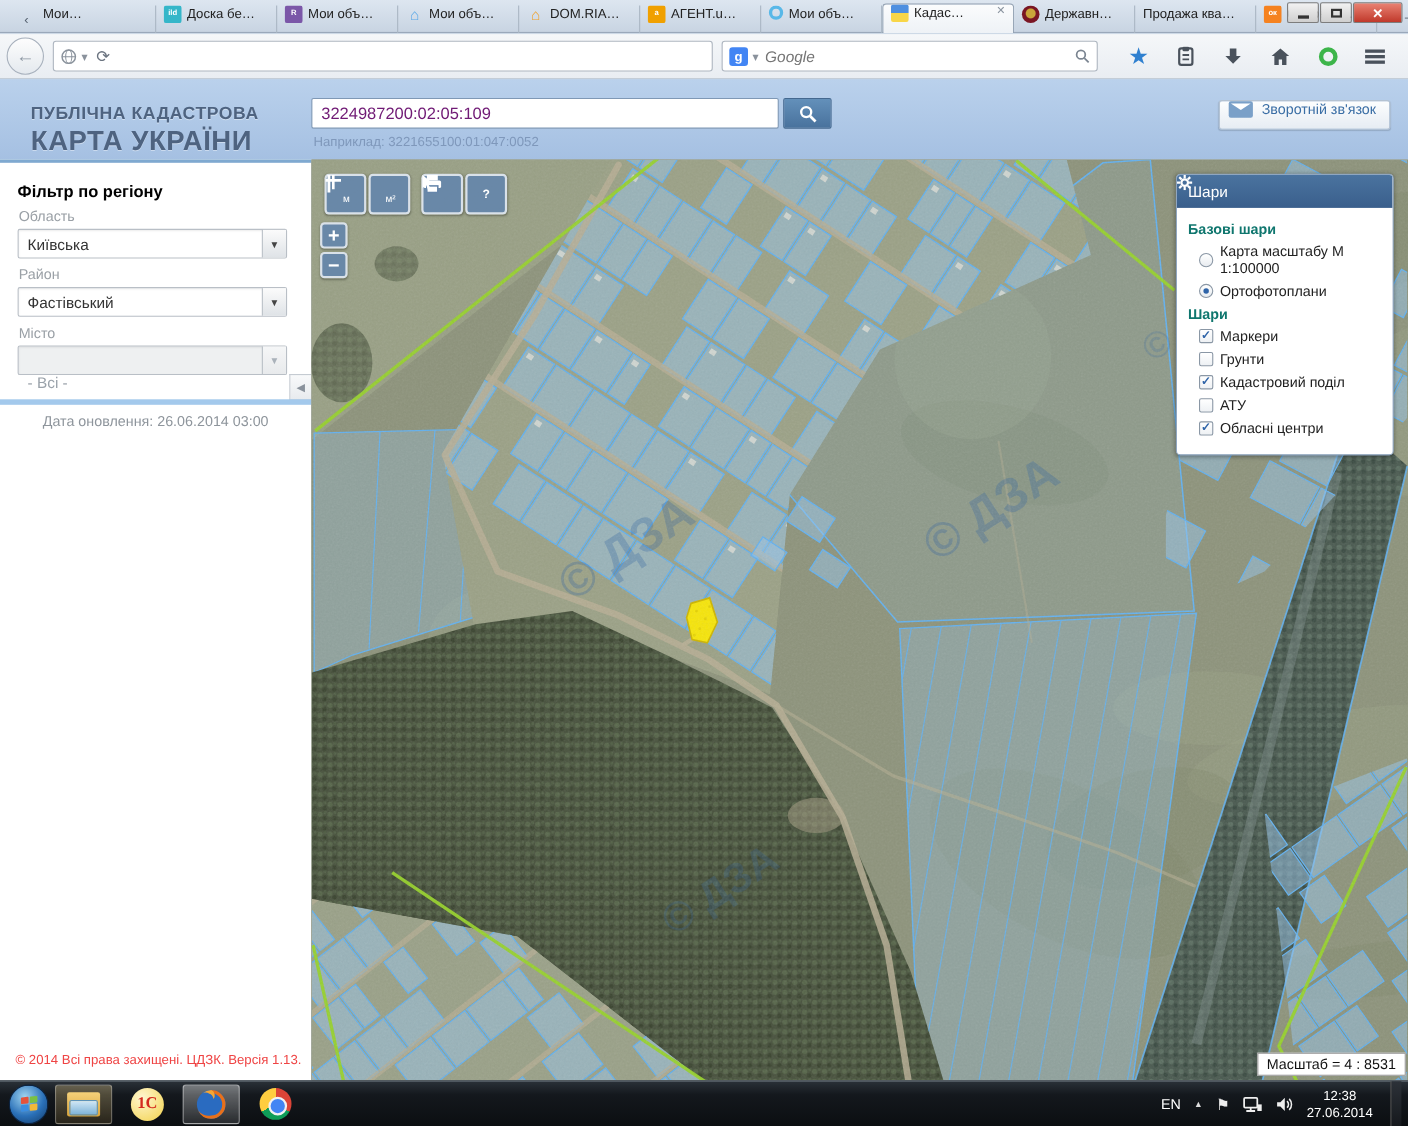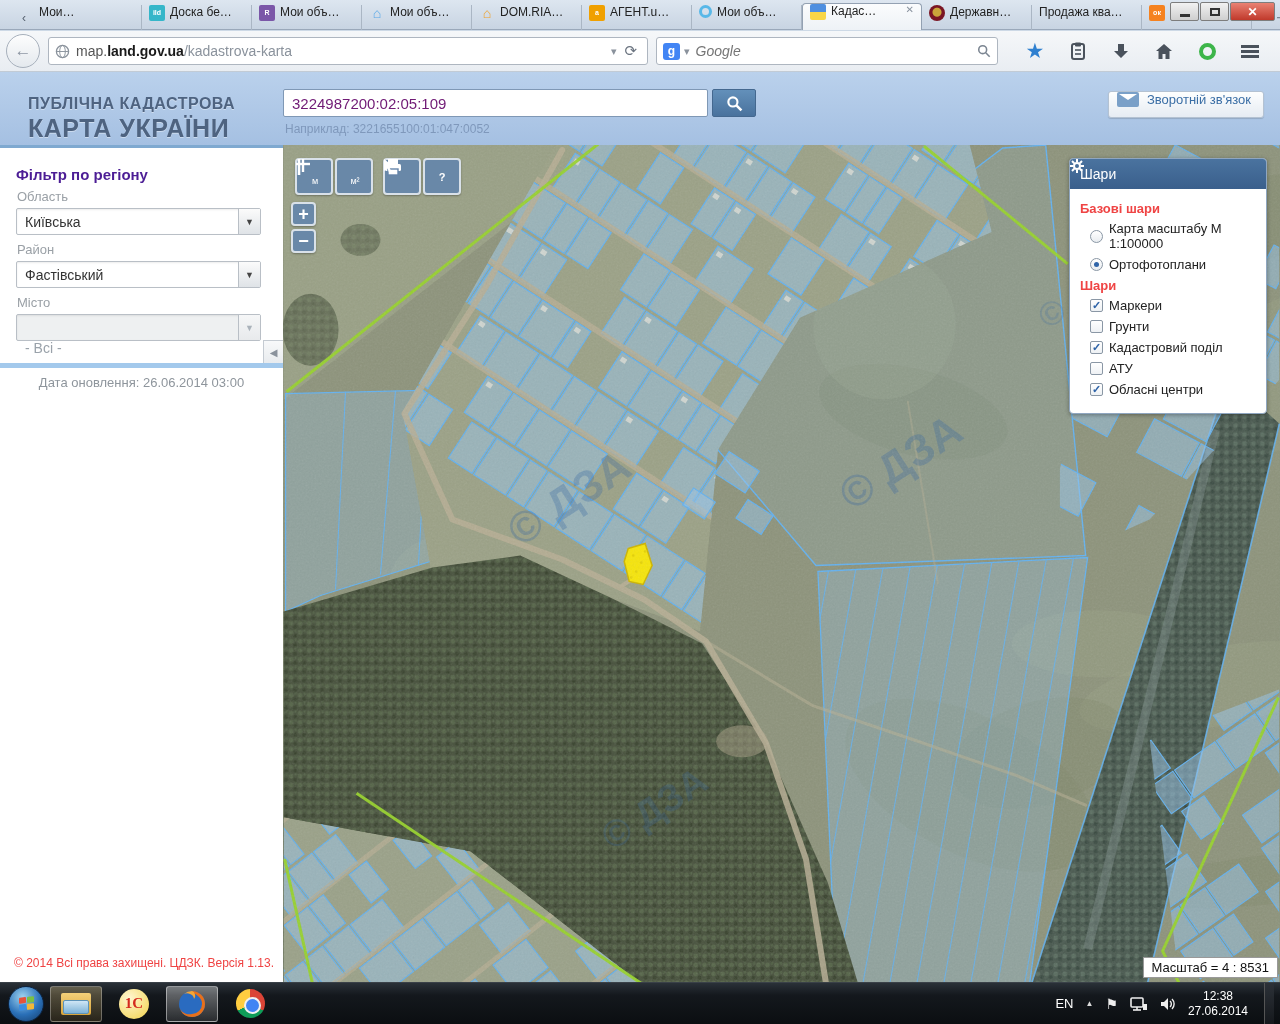--- a/index.html
+++ b/index.html
@@ -67,21 +67,21 @@
     background:linear-gradient(#6390ba,#49729d);display:flex;align-items:center;justify-content:center;}
   #cad-hint{position:absolute;left:285px;top:50px;font-size:12px;color:#7f98bb;}
   #feedback-btn{position:absolute;right:16px;top:19px;height:27px;padding:0 12px 0 8px;border:1px solid #b4c2d2;border-radius:3px;
     background:linear-gradient(#fdfefe,#e6ecf3);display:flex;align-items:flex-start;gap:8px;
     color:#3a6ea5;font-size:13px;box-shadow:0 1px 1px rgba(0,0,0,.15);}
   .env{width:22px;height:15px;background:#7aa0c8;border-radius:2px;position:relative;}
   .env:before{content:"";position:absolute;left:2px;top:2px;border:9px solid transparent;border-top:6px solid #fff;border-bottom:none;width:0;}
 
   
   #sidebar{position:absolute;left:0;top:145px;width:283px;height:837px;background:#fff;border-top:3px solid #7fa9d0;}
-  #filter-title{margin:18px 0 6px 16px;font-size:15px;font-weight:bold;color:#4c1d95;}
+  #filter-title{margin:18px 0 6px 16px;font-size:15px;font-weight:bold;color:#000000;}
   .fieldrow{margin:0 0 7px 16px;}
   .flabel{font-size:13px;color:#9aa0a6;margin:6px 0 4px 1px;}
   .selbox{width:245px;height:27px;border:1px solid #b9bfc6;border-radius:2px;background:#fff;
     display:flex;align-items:center;box-shadow:inset 0 1px 2px rgba(0,0,0,.08);}
   .selbox .val{flex:1;font-size:14px;color:#333;padding-left:8px;}
   .selbox .arr{width:22px;height:25px;border-left:1px solid #b9bfc6;background:linear-gradient(#fbfbfb,#dfe3e7);
     display:flex;align-items:center;justify-content:center;font-size:9px;color:#444;}
   .selbox.disabled{background:#eef0f1;}
   .selbox.disabled .val{color:#9aa2aa;margin-top:40px;}
   .selbox.disabled .arr{color:#aab2ba;background:linear-gradient(#f5f6f7,#e8eaec);}
@@ -100,21 +100,21 @@
   #tools2{position:absolute;left:100px;top:13px;display:flex;gap:2px;}
   .tbtn{width:38px;height:37px;}
   #zoomctl{position:absolute;left:8px;top:57px;display:flex;flex-direction:column;gap:3px;}
   .zbtn{width:25px;height:24px;font-size:18px;font-weight:bold;line-height:1;}
   .munit{font-size:9px;margin-left:2px;align-self:flex-end;padding-bottom:7px;}
   #layers-panel{position:absolute;left:786px;top:13px;width:198px;background:#fff;border:1px solid #8fa6c0;
     border-radius:4px;box-shadow:0 1px 4px rgba(0,0,0,.35);overflow:hidden;}
   #layers-head{height:30px;background:linear-gradient(#4a739f,#3a5f8c);color:#fff;display:flex;align-items:center;
     gap:8px;padding:0 10px;font-size:14px;}
   #layers-body{padding:8px 10px 10px 10px;}
-  .lsect{font-size:13px;font-weight:bold;color:#ef4444;margin:4px 0 5px 0;}
+  .lsect{font-size:13px;font-weight:bold;color:#0f766e;margin:4px 0 5px 0;}
   .lrow{display:flex;align-items:center;gap:6px;margin:0 0 6px 10px;font-size:13px;color:#222;}
   .radio{width:13px;height:13px;border:1px solid #8a97a5;border-radius:50%;background:linear-gradient(#fff,#e8ecf0);position:relative;flex:0 0 13px;}
   .radio.sel:after{content:"";position:absolute;left:3px;top:3px;width:5px;height:5px;border-radius:50%;background:#2f64a8;}
   .chk{width:13px;height:13px;border:1px solid #8a97a5;border-radius:2px;background:linear-gradient(#fff,#eef1f4);
     display:flex;align-items:center;justify-content:center;font-size:11px;font-weight:bold;color:#2f64a8;flex:0 0 13px;line-height:1;}
   #scalebox{position:absolute;right:2px;bottom:4px;background:#fff;border:1px solid #999;padding:2px 8px;
     font-size:13px;color:#111;}
 
   
   #taskbar{position:absolute;left:0;top:982px;width:1280px;height:42px;
@@ -212,23 +212,20 @@
 </div>
 
 <div id="navbar">
   <div id="backbtn">←</div>
   <div id="urlbar">
     <svg width="15" height="15" viewBox="0 0 16 16">
       <circle cx="8" cy="8" r="6.5" fill="none" stroke="#8a929c" stroke-width="1.4"></circle>
       <ellipse cx="8" cy="8" rx="3" ry="6.5" fill="none" stroke="#8a929c" stroke-width="1"></ellipse>
       <line x1="1.5" y1="8" x2="14.5" y2="8" stroke="#8a929c" stroke-width="1"></line>
     </svg>
-    <span class="utext" style="margin-left:6px;">
-      <span class="pre">map.</span><b>land.gov.ua</b><span>/kadastrova-karta</span>
-    </span>
     <span class="uicon">▾</span>
     <span class="uicon" style="font-size:15px;color:#6b7480;">⟳</span>
   </div>
   <div id="searchbox">
     <span class="gfav">g</span>
     <span class="uicon">▾</span>
     <input placeholder="Google" style="">
     <svg width="14" height="14" viewBox="0 0 16 16">
       <circle cx="6.5" cy="6.5" r="4.5" fill="none" stroke="#7b8591" stroke-width="1.8"></circle>
       <line x1="10" y1="10" x2="14.5" y2="14.5" stroke="#7b8591" stroke-width="1.8"></line>

